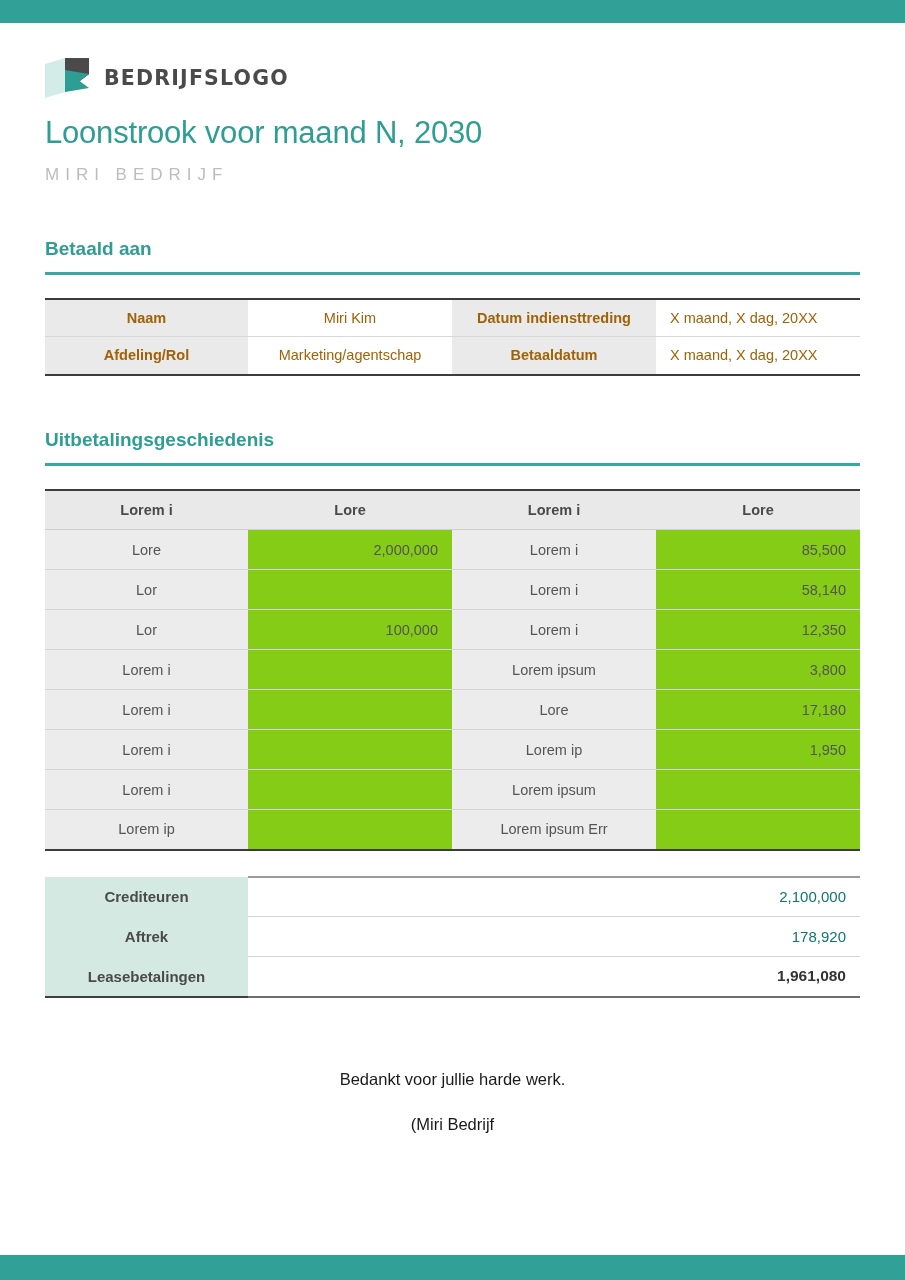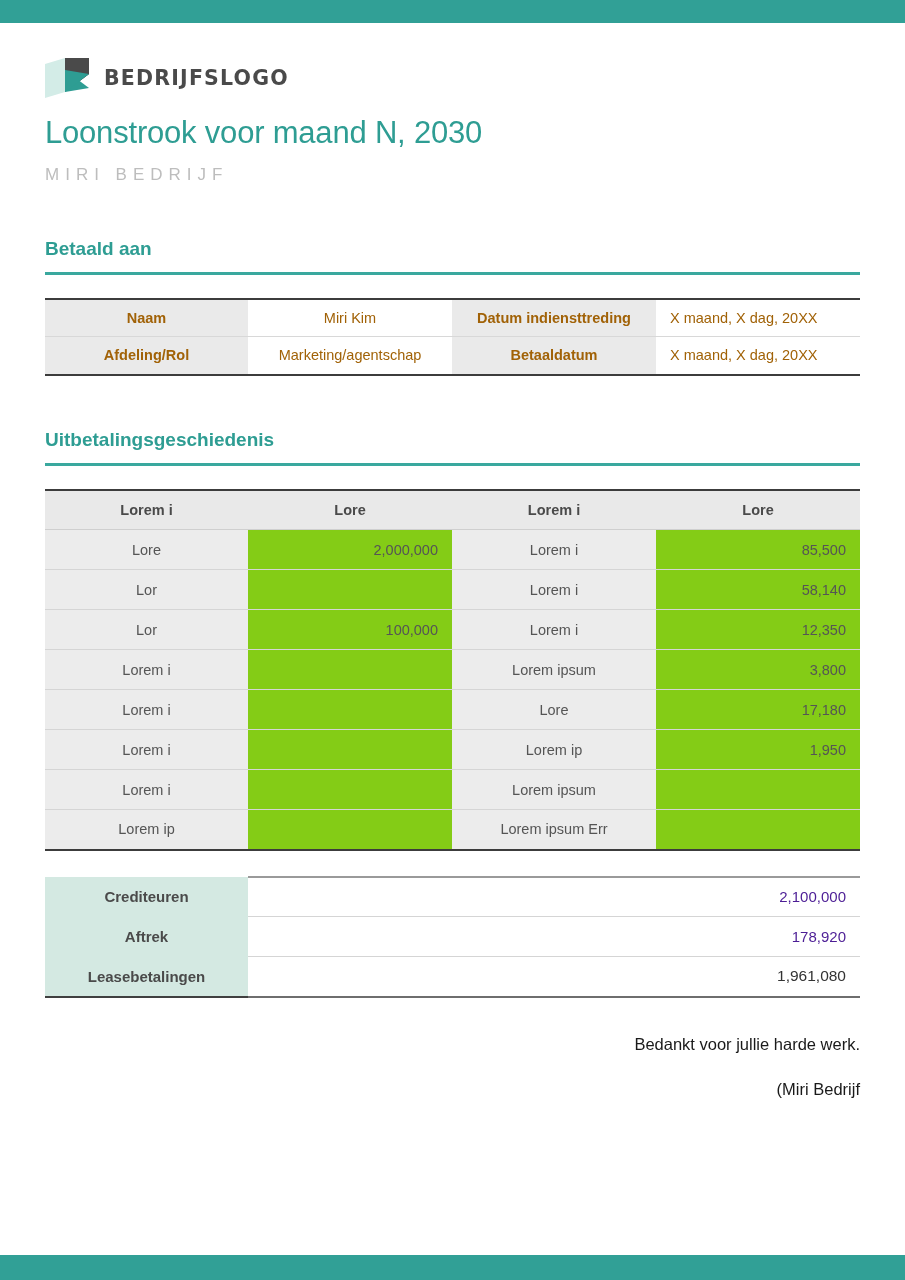--- a/index.html
+++ b/index.html
@@ -181,36 +181,36 @@
   .sum-label {
     width: 203px;
     background: #d4e9e2;
     font-weight: bold;
     color: #4a4a4a;
     text-align: center;
   }
   .sum-value {
     background: #ffffff;
     text-align: right;
-    color: #4c1d95;
+    color: #0f766e;
     border-bottom: 1px solid #d5d5d5;
   }
   .summary tr:first-child .sum-value { border-top: 2px solid #9a9a9a; }
   .summary tr:last-child .sum-value {
     border-bottom: 2px solid #6e6e6e;
-    font-weight: normal;
+    font-weight: bold;
     color: #333333;
     font-size: 15.5px;
   }
   .summary tr:last-child .sum-label { border-bottom: 2px solid #404040; }
 
   
   .footer-note {
-    margin-top: 38px;
-    text-align: right;
+    margin-top: 73px;
+    text-align: center;
   }
   .footer-line {
     font-size: 16.5px;
     color: #1a1a1a;
     line-height: 1.05;
   }
   .footer-line + .footer-line { margin-top: 28px; }
 </style>
 </head>
 <body>

